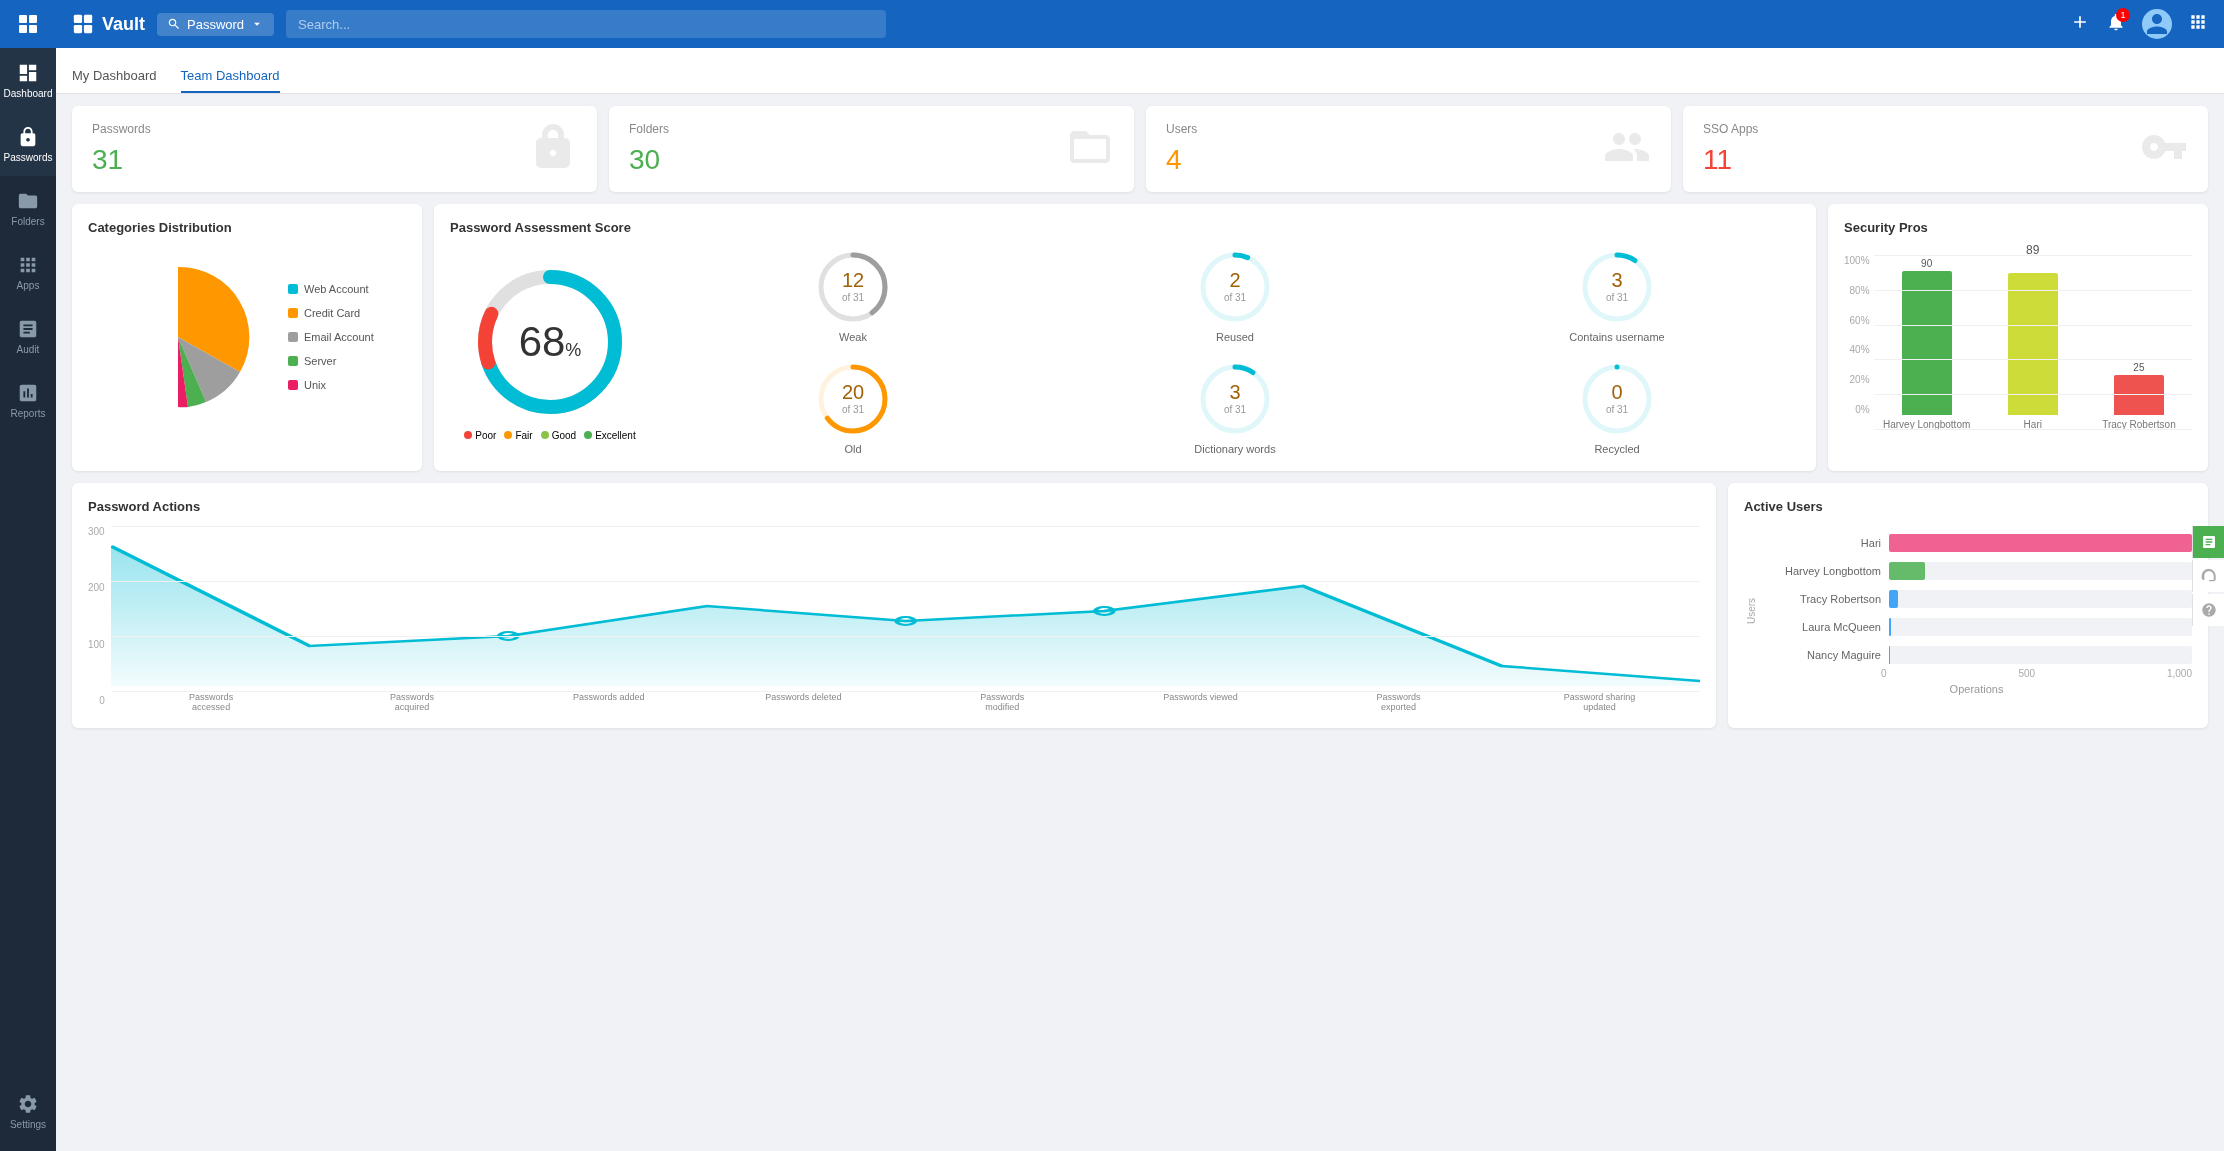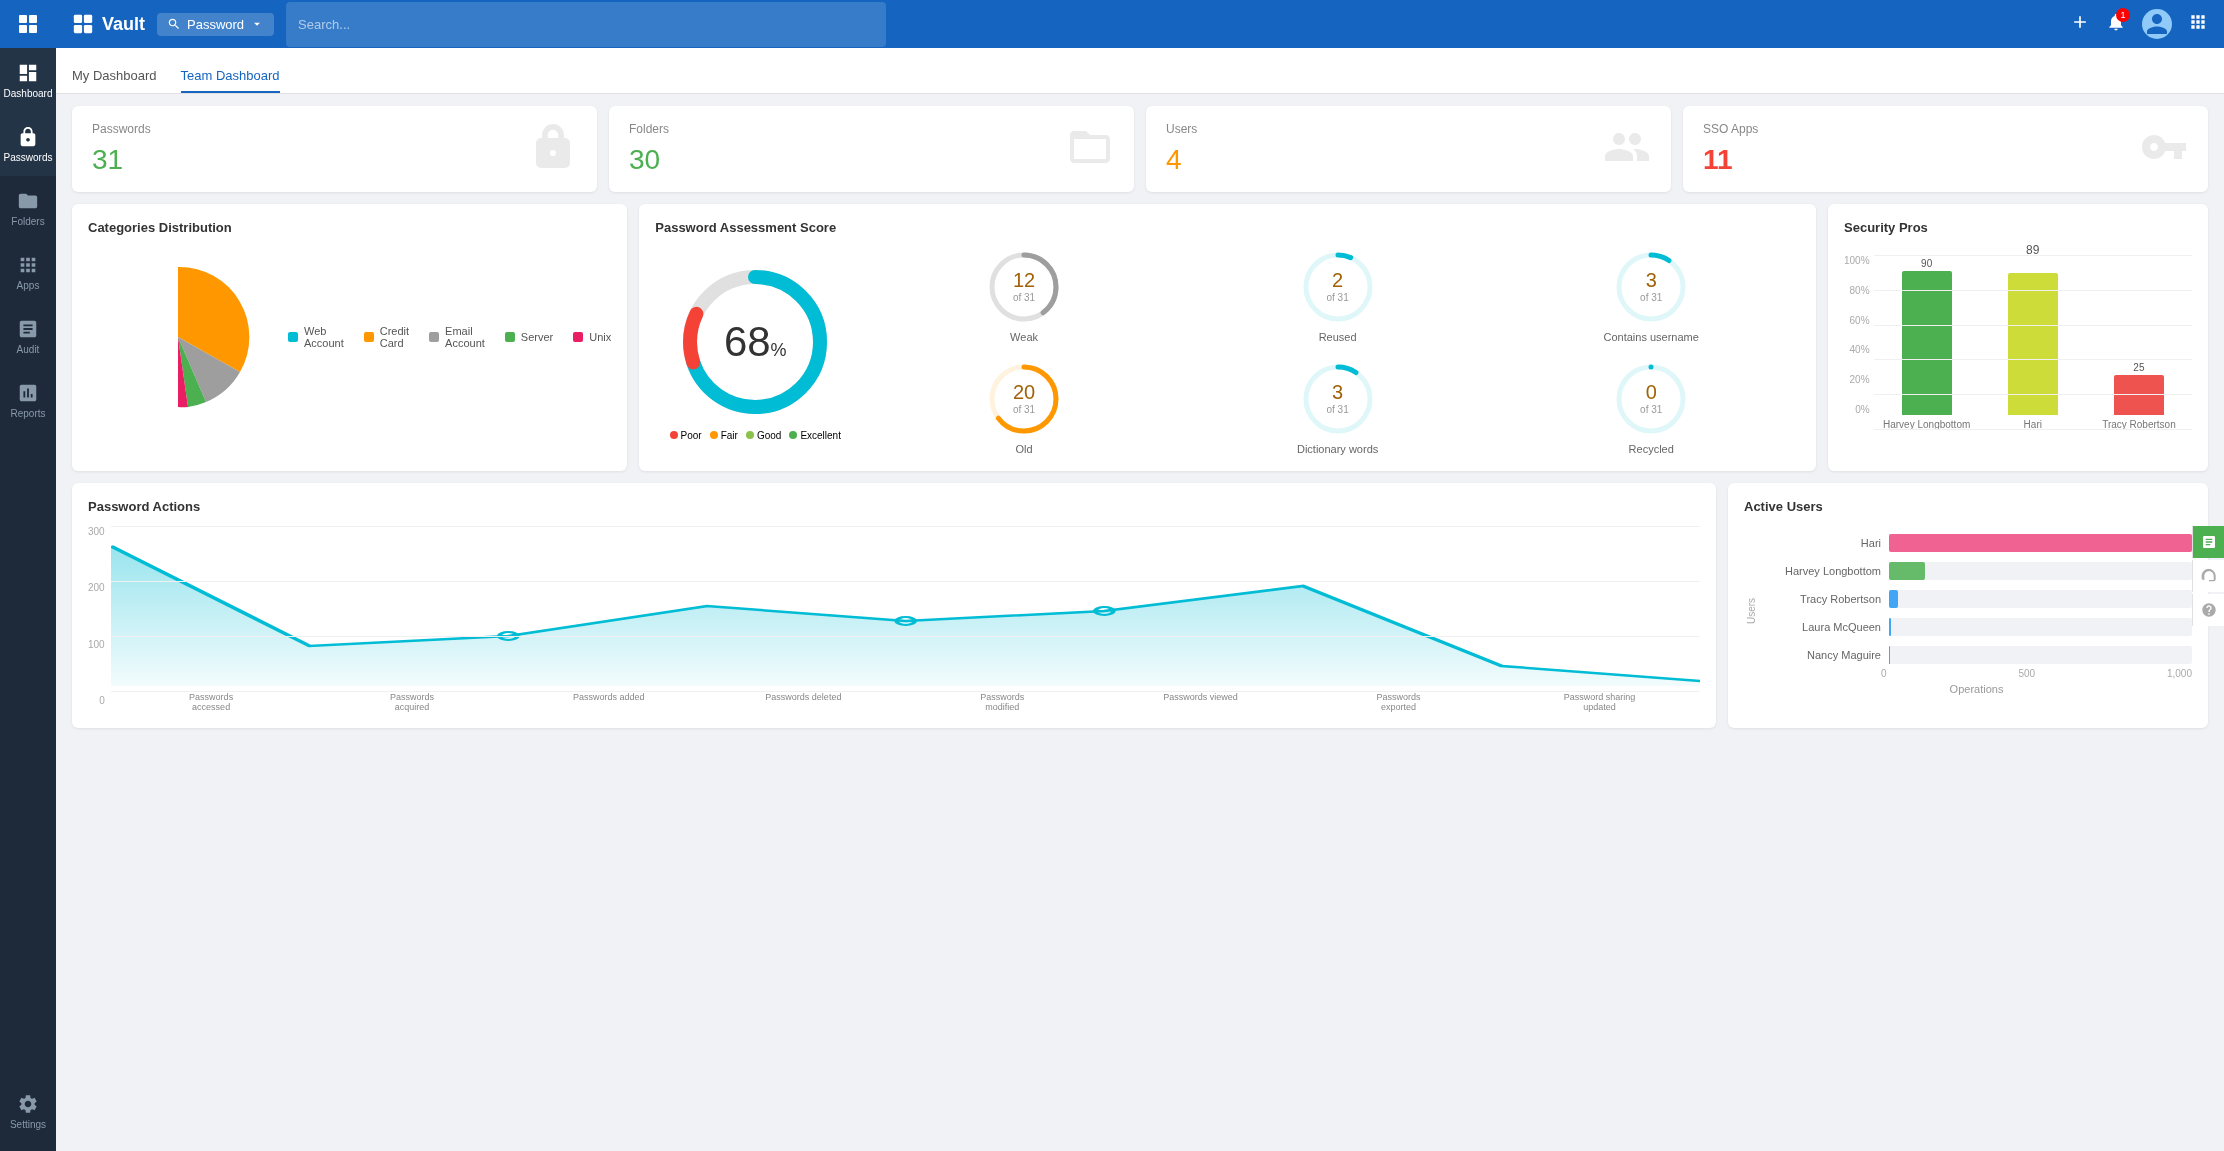--- a/index.html
+++ b/index.html
@@ -10,21 +10,21 @@
     .sidebar-logo { width: 64px; height: 48px; background: #1565c0; display: flex; align-items: center; justify-content: center; color: white; font-weight: bold; font-size: 14px; }
     .sidebar-item { width: 64px; height: 64px; display: flex; flex-direction: column; align-items: center; justify-content: center; color: #8899aa; cursor: pointer; gap: 4px; }
     .sidebar-item.active { color: white; background: #243447; }
     .sidebar-item svg { width: 22px; height: 22px; }
     .sidebar-item span { font-size: 10px; }
     .sidebar-spacer { flex: 1; }
 
     
     .topbar { height: 48px; background: #1565c0; display: flex; align-items: center; padding: 0 16px; gap: 12px; }
     .topbar-brand { color: white; font-size: 18px; font-weight: 600; display: flex; align-items: center; gap: 8px; }
-    .topbar-search { flex: 1; max-width: 600px; display: flex; align-items: center; background: rgba(255,255,255,0.15); border-radius: 4px; padding: 0 12px; height: 45px; gap: 8px; color: white; }
+    .topbar-search { flex: 1; max-width: 600px; display: flex; align-items: center; background: rgba(255,255,255,0.15); border-radius: 4px; padding: 0 12px; height: 28px; gap: 8px; color: white; }
     .topbar-search input { background: none; border: none; outline: none; color: white; font-size: 13px; flex: 1; }
     .topbar-search input::placeholder { color: rgba(255,255,255,0.6); }
     .topbar-right { margin-left: auto; display: flex; align-items: center; gap: 16px; }
     .topbar-icon { color: white; cursor: pointer; position: relative; }
     .topbar-badge { position: absolute; top: -4px; right: -4px; background: red; color: white; font-size: 9px; border-radius: 50%; width: 14px; height: 14px; display: flex; align-items: center; justify-content: center; }
     .avatar { width: 28px; height: 28px; border-radius: 50%; background: #ccc; }
     .grid-icon { color: white; cursor: pointer; }
 
     
     .main { flex: 1; display: flex; flex-direction: column; overflow: hidden; }
@@ -35,36 +35,36 @@
     .tab { padding: 8px 0; font-size: 13px; cursor: pointer; color: #555; border-bottom: 2px solid transparent; }
     .tab.active { color: #1565c0; border-bottom: 2px solid #1565c0; font-weight: 500; }
 
     
     .stats-row { display: flex; gap: 12px; margin-top: 12px; }
     .stat-card { flex: 1; background: white; border-radius: 6px; padding: 16px 20px; display: flex; justify-content: space-between; align-items: center; box-shadow: 0 1px 3px rgba(0,0,0,0.08); }
     .stat-label { font-size: 12px; color: #888; margin-bottom: 8px; }
     .stat-value { font-size: 28px; font-weight: 300; }
     .stat-value.green { color: #4caf50; }
     .stat-value.orange { color: #ff9800; }
-    .stat-value.red { color: #f44336; font-weight: bold; }
+    .stat-value.red { color: #f44336; }
     .stat-icon { opacity: 0.3; }
 
     
     .dashboard-grid { display: flex; gap: 12px; margin-top: 12px; }
     .card { background: white; border-radius: 6px; padding: 16px; box-shadow: 0 1px 3px rgba(0,0,0,0.08); }
     .card-title { font-size: 13px; font-weight: 600; color: #333; margin-bottom: 12px; }
 
     .categories-card { flex: 0 0 350px; }
     .assessment-card { flex: 1; }
     .security-card { flex: 0 0 380px; }
 
     
     .pie-area { display: flex; align-items: center; gap: 20px; }
     .pie-chart { position: relative; width: 180px; height: 180px; flex-shrink: 0; }
-    .pie-legend { display: flex; flex-direction: row; gap: 20px; }
+    .pie-legend { display: flex; flex-direction: column; gap: 12px; }
     .legend-item { display: flex; align-items: center; gap: 6px; font-size: 11px; color: #555; }
     .legend-dot { width: 10px; height: 10px; border-radius: 2px; flex-shrink: 0; }
 
     
     .assessment-inner { display: flex; gap: 20px; }
     .score-circle-area { display: flex; flex-direction: column; align-items: center; justify-content: center; flex: 0 0 200px; }
     .score-circle { position: relative; width: 160px; height: 160px; }
     .score-number { position: absolute; top: 50%; left: 50%; transform: translate(-50%, -50%); font-size: 42px; font-weight: 300; color: #333; }
     .score-percent { font-size: 18px; }
     .score-legend { display: flex; gap: 8px; margin-top: 8px; font-size: 10px; }

